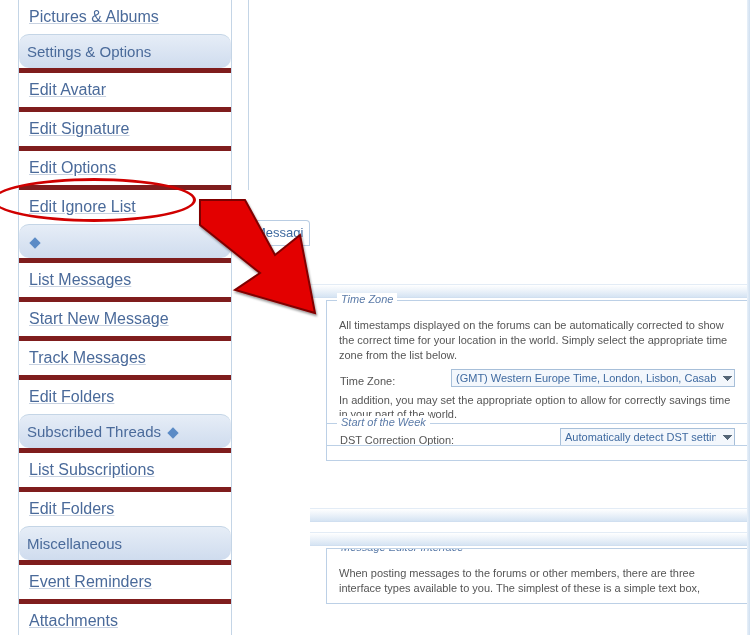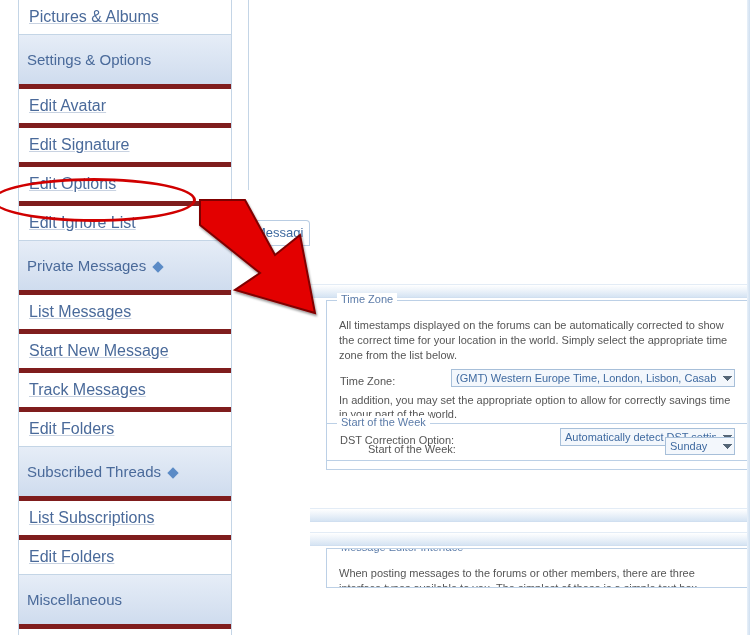--- a/index.html
+++ b/index.html
@@ -20,22 +20,23 @@
     top: 0;
     width: 214px;
     background: #fff;
     border: 1px solid #c4d5e6;
     border-top: none;
   }
   .section-header {
     background: linear-gradient(#e6edf7, #cfdcee);
     color: #4a6a9a;
     font-size: 15px;
-    padding: 16px 8px;
+    padding: 8px 8px;
     border-top: 1px solid #c4d5e6;
+    border-radius: 10px;
   }
   .link-row {
     background: #fff;
     color: #4a6a9a;
     font-size: 16px;
     padding: 8px 10px;
     border-top: 5px solid #7f1d1d;
     cursor: pointer;
     text-decoration: underline;
     text-decoration-color: rgba(74,106,154,0.3);
@@ -118,20 +119,21 @@
     color: #555;
   }
   .fieldset .legend {
     position: absolute;
     top: -8px;
     left: 10px;
     background: #fff;
     padding: 0 4px;
     font-size: 11px;
     color: #5b7ba8;
+    font-style: italic;
   }
   .fieldset p { margin: 6px 0 6px 0; line-height: 1.35; }
   .form-row { display: flex; align-items: flex-end; margin: 2px 0 4px 1px; }
   .form-row .lbl { color: #555; }
   .form-row select {
     margin-left: auto;
     font-size: 11px;
     border: 1px solid #a7bfd9;
     background: #f3f7fc;
     color: #3f6aa0;
@@ -159,21 +161,20 @@
 <div class="sidebar">
   <div class="link-row" style="border-top:none;">Pictures &amp; Albums</div>
 
   <div class="section-header">Settings &amp; Options</div>
   <div class="link-row">Edit Avatar</div>
   <div class="link-row">Edit Signature</div>
   <div class="link-row">Edit Options</div>
   <div class="link-row">Edit Ignore List</div>
 
   <div class="section-header">
-    <span>Private Messages</span>
     <span class="diamond"></span>
   </div>
   <div class="link-row">List Messages</div>
   <div class="link-row">Start New Message</div>
   <div class="link-row">Track Messages</div>
   <div class="link-row">Edit Folders</div>
 
   <div class="section-header">
     <span>Subscribed Threads</span>
     <span class="diamond"></span>
@@ -217,30 +218,24 @@
     <div class="form-row">
       <span class="lbl">DST Correction Option:</span>
       <select class="sel-dst">
         <option>Automatically detect DST settings</option>
       </select>
     </div>
   </div>
 
   <div class="fieldset" style="top:423px;padding-left:40px;">
     <span class="legend">Start of the Week</span>
-    <div class="form-row">
-      <span class="lbl">Start of the Week:</span>
-      <select class="sel-sow">
-        <option>Sunday</option>
-      </select>
-    </div>
   </div>
 
   <div class="grad-bar" style="top:508px;"></div>
   <div class="grad-bar" style="top:532px;"></div>
 
-  <div class="fieldset" style="top:548px; height:40px; overflow:hidden;">
+  <div class="fieldset" style="top:548px; height:56px; overflow:hidden;">
     <span class="legend">Message Editor Interface</span>
     <p>When posting messages to the forums or other members, there are three interface types available to you. The simplest of these is a simple text box,</p>
   </div>
 </div>
 
 <div class="right-fade"></div>
 
 </body></html>

